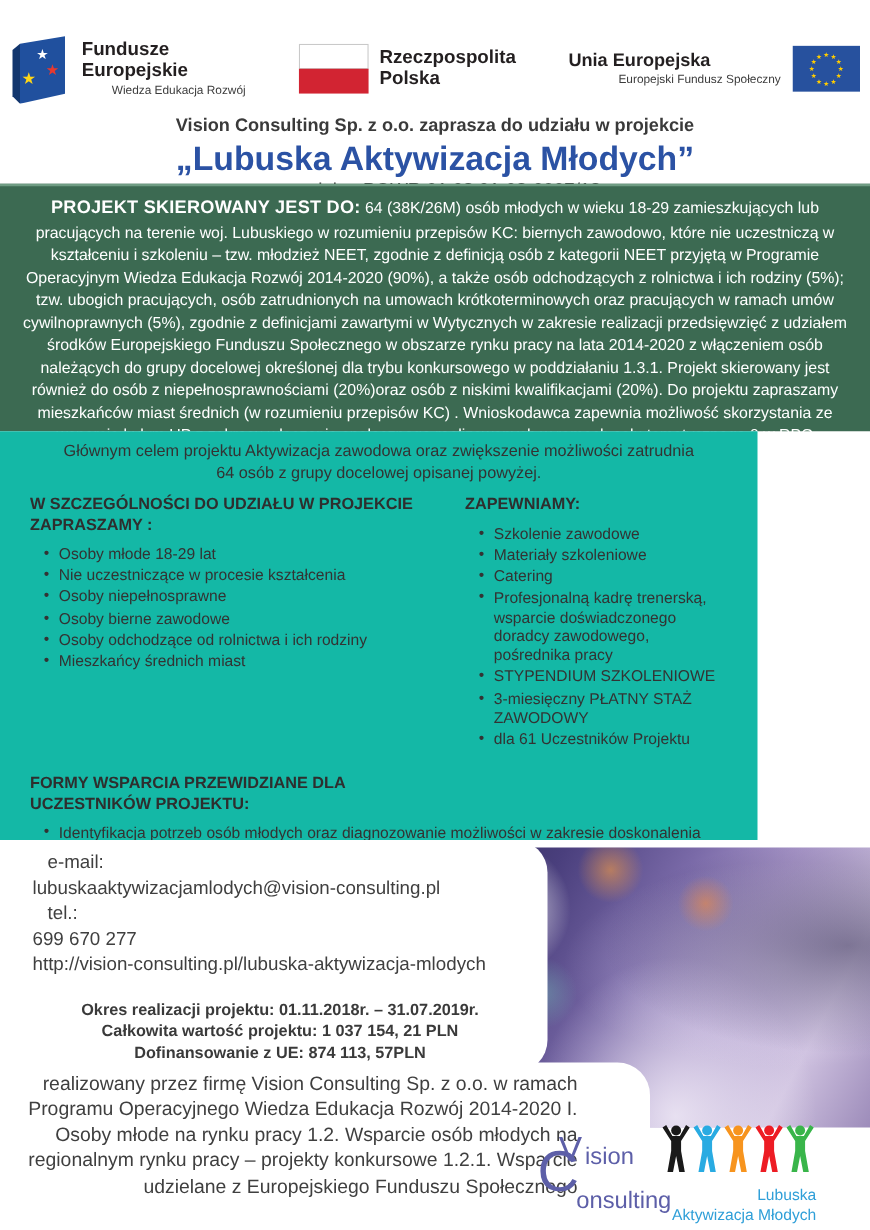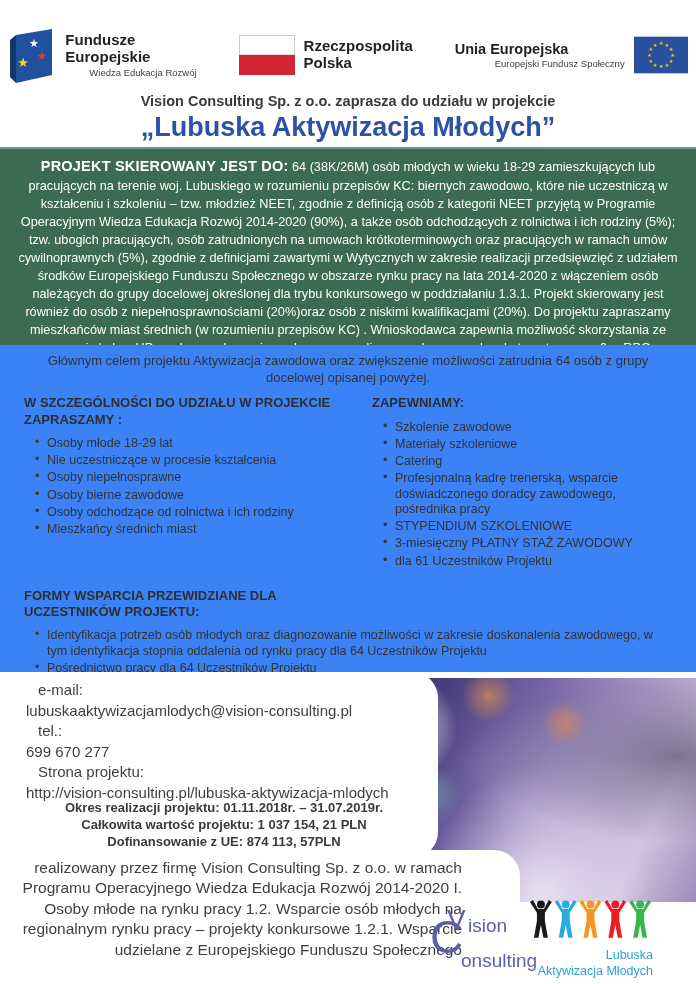--- a/index.html
+++ b/index.html
@@ -18,21 +18,21 @@
   .invite{ text-align:center;font-weight:bold;font-size:14.5px;color:#3a3a3a;margin-top:7px;}
   .title{ text-align:center;font-weight:bold;font-size:27px;color:#2b52a4;margin:3px 0 0;}
   .number{text-align:center;font-size:15px;color:#414042;margin-top:1px;}
 
   
   .dark{position:absolute;top:147px;left:0;width:696px;height:198px;background:#3c6a52;border-top:2px solid #6f9c83;box-sizing:border-box;}
   .dark p{margin:0;padding:7px 15px;font-size:12.7px;line-height:1.42;text-align:center;color:#ffffff;}
   .dark strong{font-size:14.5px;letter-spacing:.2px;}
 
   
-  .light{position:absolute;top:345px;left:0;width:696px;height:327px;background:#3b82f6;overflow:hidden;color:#333333;}
+  .light{position:absolute;top:345px;left:0;width:606px;height:327px;background:#14b8a6;overflow:hidden;color:#333333;}
   .goal{margin:8px 46px 4px;text-align:center;font-size:13px;line-height:1.28;}
   .cols{display:flex;padding:3px 24px 0;gap:16px;}
   .col-left{width:332px;}
   .col-right{flex:1;}
   .light h3{font-size:13px;font-weight:bold;margin:2px 0 3px;color:#2e2e2e;line-height:1.25;}
   .light ul{margin:8px;padding:0;list-style:none;font-size:12.5px;line-height:1.22;}
   .light li{position:relative;padding-left:15px;margin:2px 0;}
   .light li::before{content:"•";position:absolute;left:3px;top:-1px;}
   .forms{padding:9px 24px 0;}
   .forms h3{max-width:265px;}
@@ -181,21 +181,20 @@
 
   <div class="photo"></div>
   <div class="card1"></div>
   <div class="card2"></div>
 
   <div class="contact">
     <div class="lab">e-mail:</div>
     <div>lubuskaaktywizacjamlodych@vision-consulting.pl</div>
     <div class="lab">tel.:</div>
     <div>699 670 277</div>
-    <div class="lab">Strona projektu:</div>
     <div>http://vision-consulting.pl/lubuska-aktywizacja-mlodych</div>
   </div>
 
   <div class="dates">
     <div>Okres realizacji projektu: 01.11.2018r. – 31.07.2019r.</div>
     <div>Całkowita wartość projektu: 1 037 154, 21  PLN</div>
     <div>Dofinansowanie z UE: 874 113, 57PLN</div>
   </div>
 
   <p class="desc">realizowany przez firmę Vision Consulting  Sp. z o.o. w ramach Programu Operacyjnego Wiedza Edukacja Rozwój 2014-2020 I. Osoby młode na rynku pracy 1.2. Wsparcie osób młodych na regionalnym rynku pracy – projekty konkursowe 1.2.1. Wsparcie udzielane z Europejskiego Funduszu Społecznego</p>

